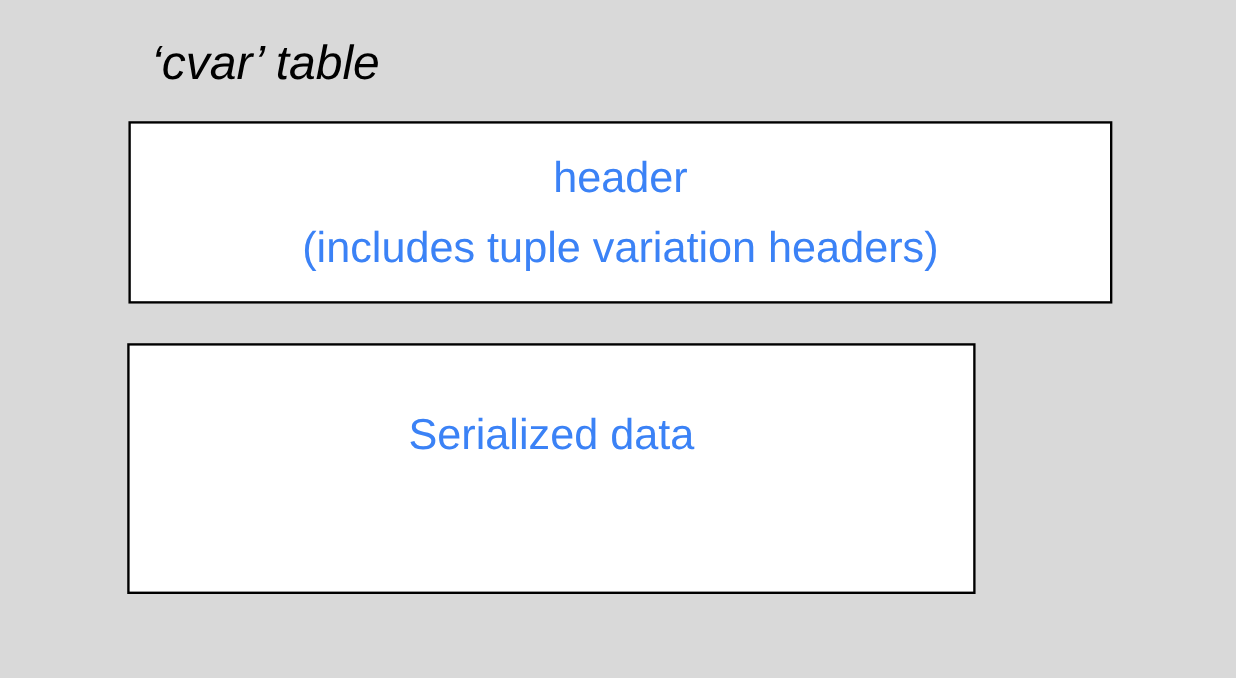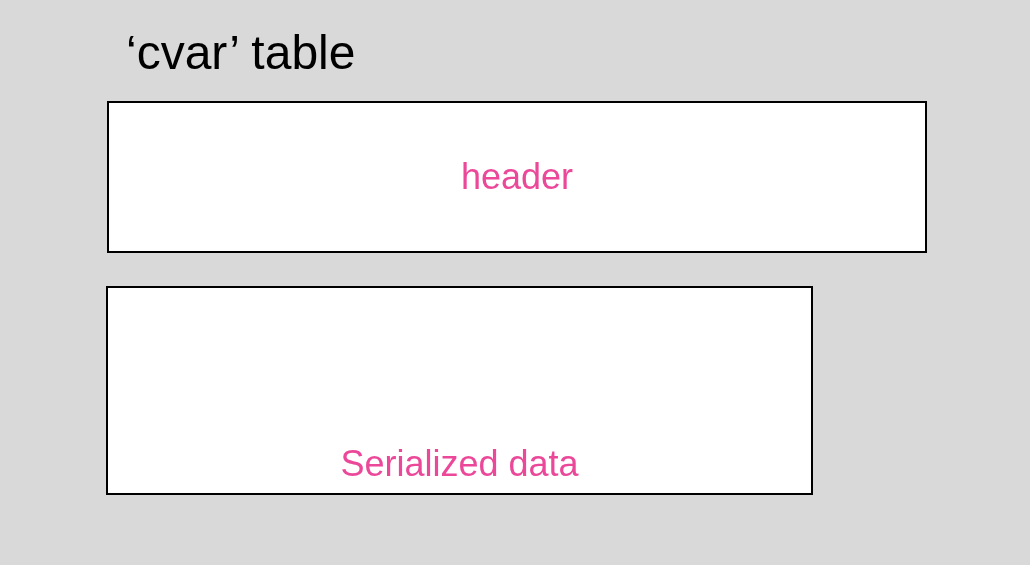--- a/index.html
+++ b/index.html
@@ -11,60 +11,62 @@
   }
   body {
     position: relative;
     background: #d9d9d9;
     color: #000000;
   }
   .diagram-title {
     position: absolute;
     left: 126px;
     top: 31px;
-    font-size: 48px;
+    font-size: 40px;
     line-height: 44px;
     color: #000000;
     white-space: nowrap;
+    font-style: italic;
   }
   .box {
     position: absolute;
     background: #ffffff;
     border: 2px solid #000000;
     display: flex;
     flex-direction: column;
     align-items: center;
     text-align: center;
     font-size: 36px;
     line-height: 58px;
-    color: #ec4899;
+    color: #3b82f6;
   }
   .box-header {
     left: 107px;
     top: 101px;
     width: 820px;
     height: 152px;
     justify-content: center;
   }
   .box-serialized {
     left: 106px;
     top: 286px;
     width: 707px;
     height: 209px;
-    justify-content: flex-end;
-    padding-top: 17px;
+    justify-content: flex-start;
+    padding-top: 45px;
   }
   .box-line {
     width: 100%;
   }
 </style>
 </head>
 <body>
 
 <div class="diagram-title">‘cvar’ table</div>
 
 <div class="box box-header">
   <div class="box-line">header</div>
+  <div class="box-line">(includes tuple variation headers)</div>
 </div>
 
 <div class="box box-serialized">
   <div class="box-line">Serialized data</div>
 </div>
 
 </body></html>

